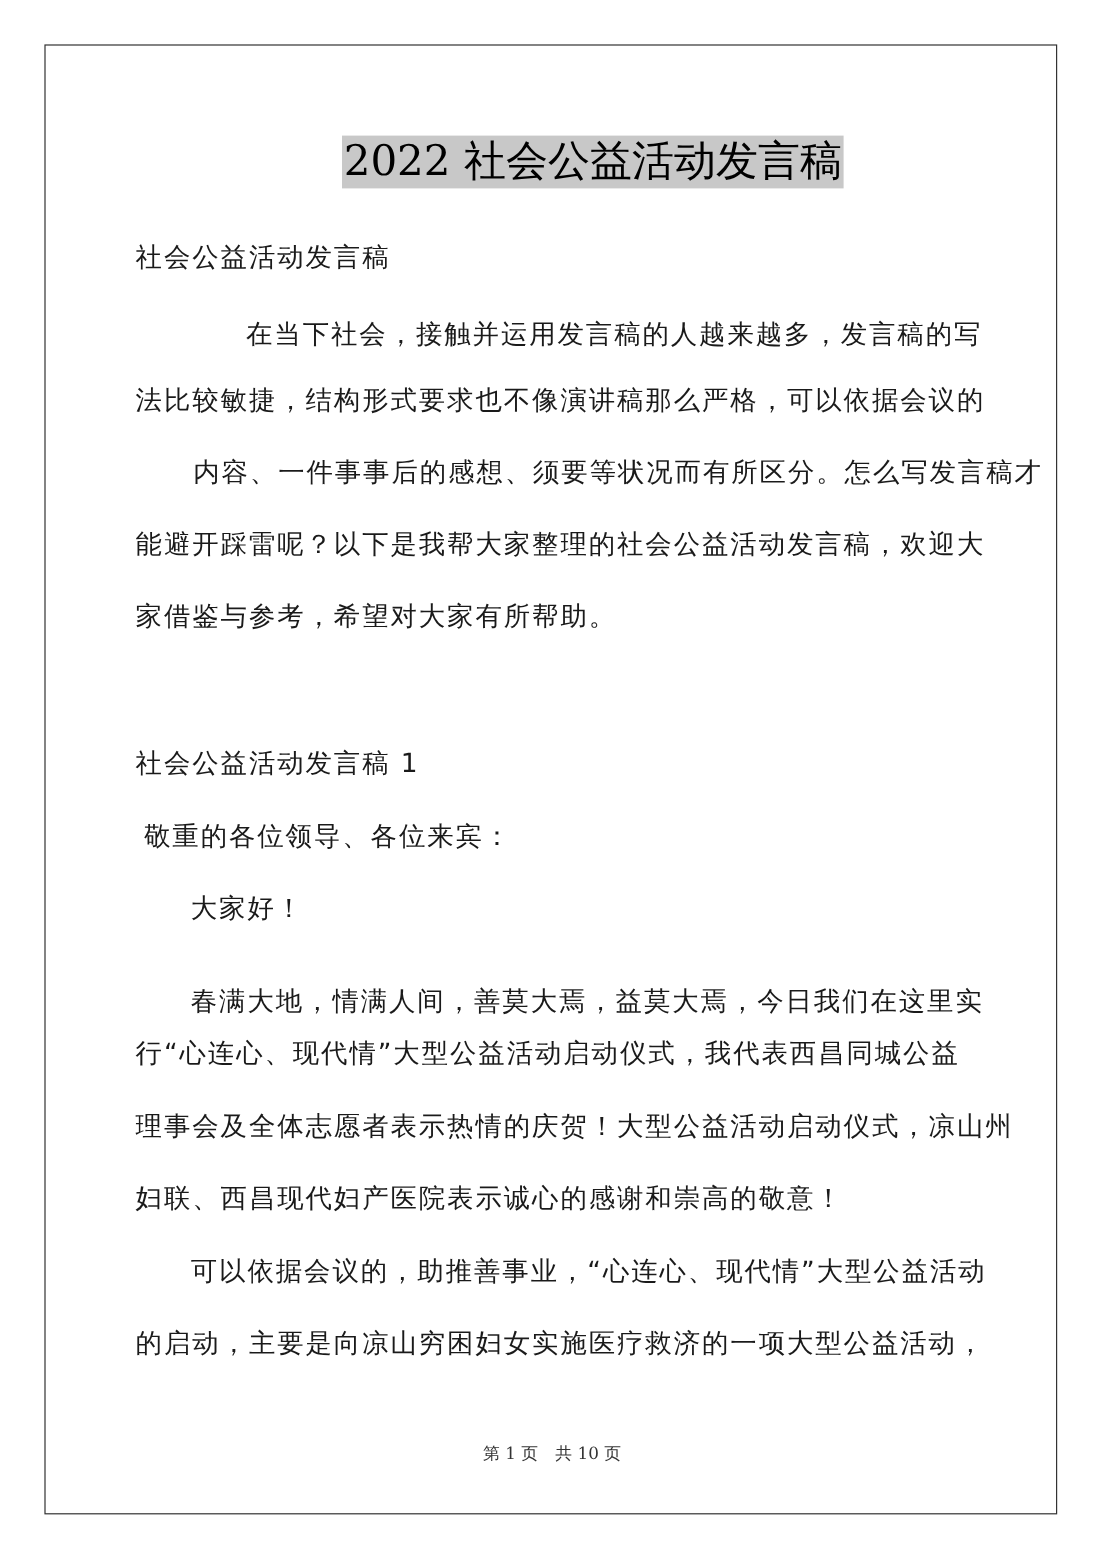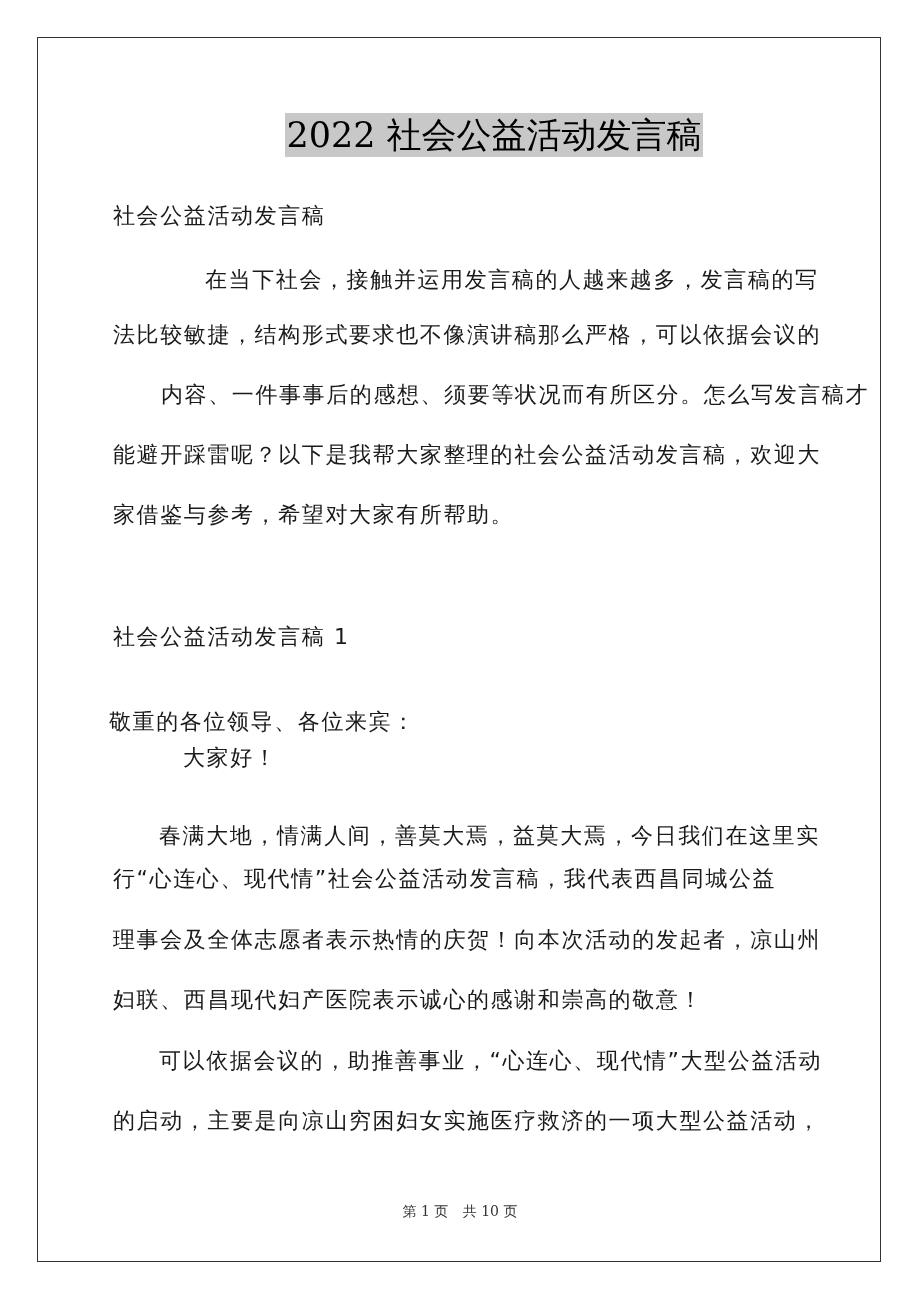--- a/index.html
+++ b/index.html
@@ -75,25 +75,25 @@
 </div>
 
 <div id="body-lines">
   <div class="line" style="top: 201px; left: 113px;">社会公益活动发言稿</div>
   <div class="line" style="top: 265px; left: 205px; text-align: right;">在当下社会，接触并运用发言稿的人越来越多，发言稿的写</div>
   <div class="line" style="top: 320px; left: 113px;">法比较敏捷，结构形式要求也不像演讲稿那么严格，可以依据会议的</div>
   <div class="line" style="top: 380px; left: 113px; margin-left: 48px;">内容、一件事事后的感想、须要等状况而有所区分。怎么写发言稿才</div>
   <div class="line" style="top: 440px; left: 113px;">能避开踩雷呢？以下是我帮大家整理的社会公益活动发言稿，欢迎大</div>
   <div class="line" style="top: 500px; left: 113px;">家借鉴与参考，希望对大家有所帮助。</div>
   <div class="line" style="top: 622px; left: 113px; text-align: right;">社会公益活动发言稿 1</div>
-  <div class="line" style="top: 683px; left: 109px; margin-top: 24px;">敬重的各位领导、各位来宾：</div>
-  <div class="line" style="top: 743px; left: 159px; margin-left: 24px;">大家好！</div>
+  <div class="line" style="top: 683px; left: 120px;">敬重的各位领导、各位来宾：</div>
+  <div class="line" style="top: 743px; left: 159px;">大家好！</div>
   <div class="line" style="top: 804px; left: 159px; margin-top: 17px;">春满大地，情满人间，善莫大焉，益莫大焉，今日我们在这里实</div>
-  <div class="line" style="top: 864px; left: 113px;">行“心连心、现代情”社会公益活动发言稿，我代表西昌同城公益</div>
-  <div class="line" style="top: 925px; left: 113px;">理事会及全体志愿者表示热情的庆贺！向本次活动的发起者，凉山州</div>
+  <div class="line" style="top: 864px; left: 113px;">行“心连心、现代情”大型公益活动启动仪式，我代表西昌同城公益</div>
+  <div class="line" style="top: 925px; left: 113px;">理事会及全体志愿者表示热情的庆贺！大型公益活动启动仪式，凉山州</div>
   <div class="line" style="top: 985px; left: 113px;">妇联、西昌现代妇产医院表示诚心的感谢和崇高的敬意！</div>
   <div class="line" style="top: 1046px; left: 159px;">可以依据会议的，助推善事业，“心连心、现代情”大型公益活动</div>
   <div class="line" style="top: 1106px; left: 113px;">的启动，主要是向凉山穷困妇女实施医疗救济的一项大型公益活动，</div>
 </div>
 
 <div class="footer">
   <span>第 1 页</span>
   <span>共 10 页</span>
 </div>
 

